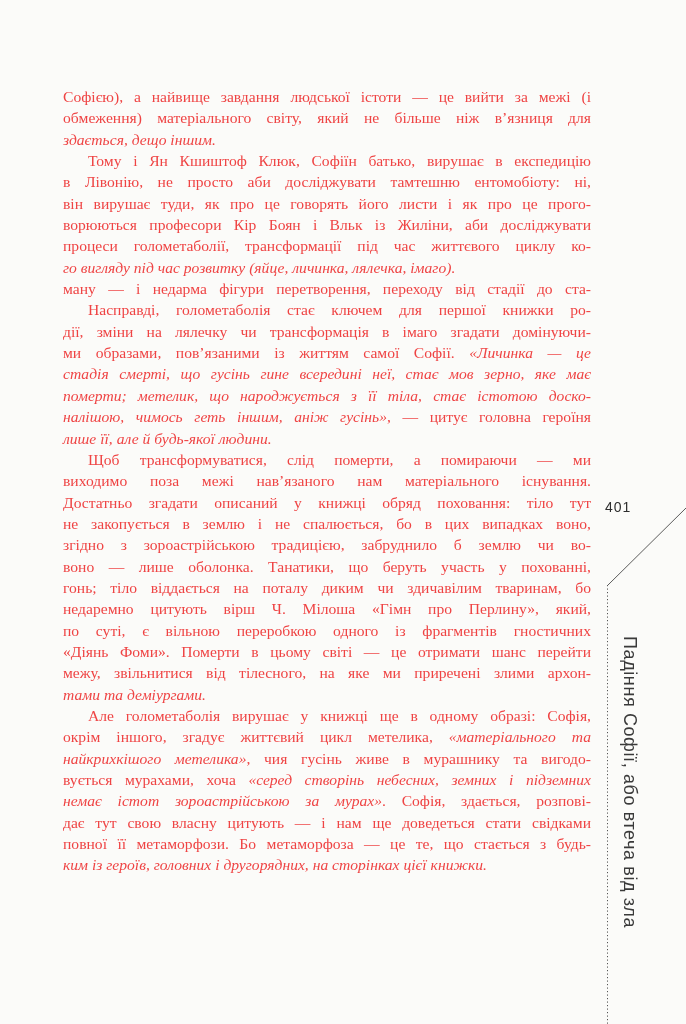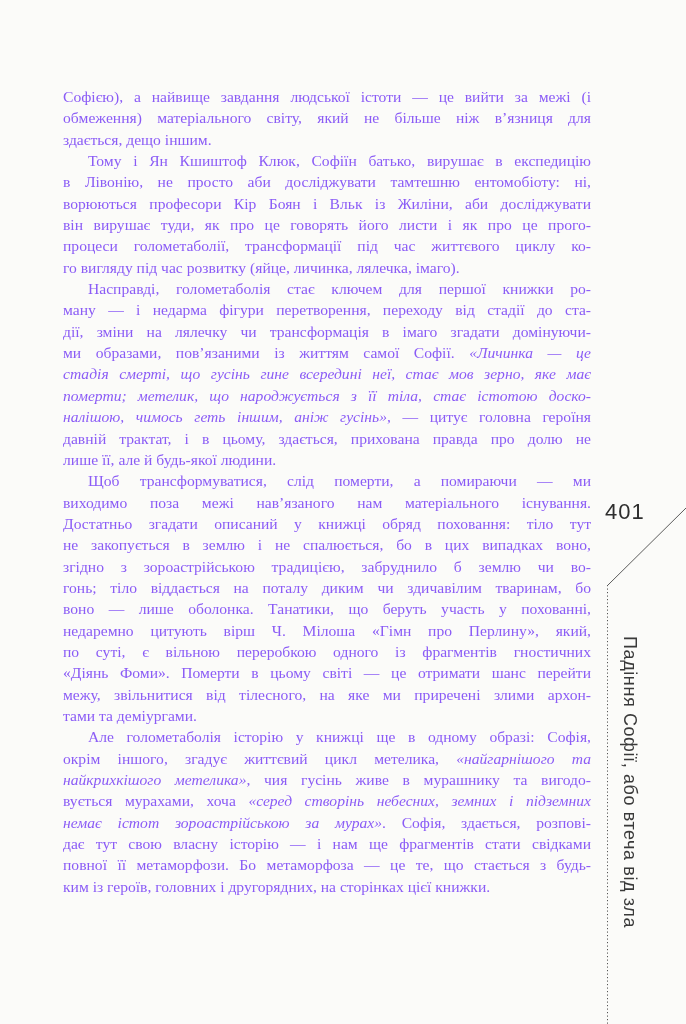--- a/index.html
+++ b/index.html
@@ -7,34 +7,34 @@
     position:relative;
     width:686px; height:1024px;
     margin:0 auto;
     background:#fbfbf9;
     font-family:"Liberation Serif", serif;
     overflow:hidden;
   }
   .text-block {
     position:absolute;
     left:63px; top:86px; width:528px;
-    color:#8b5cf6;
+    color:#ef4444;
     font-size:15.6px;
     line-height:21.35px;
   }
   .line { text-align:justify; text-align-last:justify; }
-  .line.last { text-align-last:auto; }
+  .line.last { text-align-last:auto;font-style:italic; }
   .line.indent { text-indent:25px; }
   .line i { }
   .page-num {
     position:absolute;
     left:605px; top:499px;
     font-family:"Liberation Sans", sans-serif;
     font-weight:300;
-    font-size:22px;
+    font-size:14px;
     letter-spacing:1px;
     color:#2e2e2e;
   }
   .margin-title {
     position:absolute;
     left:619px; top:636px;
     writing-mode:vertical-rl;
     font-family:"Liberation Sans", sans-serif;
     font-weight:300;
     font-size:18px;
@@ -51,57 +51,56 @@
 
   <div class="text-block">
       <div>
         <div class="line"><span>Софією), а найвище завдання людської істоти — це вийти за межі (і</span></div>
         <div class="line"><span>обмеження) матеріального світу, який не більше ніж в’язниця для</span></div>
         <div class="line last"><span>здається, дещо іншим.</span></div>
       </div>
       <div>
         <div class="line indent"><span>Тому і Ян Кшиштоф Клюк, Софіїн батько, вирушає в експедицію</span></div>
         <div class="line"><span>в Лівонію, не просто аби досліджувати тамтешню ентомобіоту: ні,</span></div>
+        <div class="line"><span>він вирушає туди, як про це говорять його листи і як про це прого-</span></div>
         <div class="line"><span>ворюються професори Кір Боян і Вльк із Жиліни, аби досліджувати</span></div>
-        <div class="line"><span>він вирушає туди, як про це говорять його листи і як про це прого-</span></div>
         <div class="line"><span>процеси голометаболії, трансформації під час життєвого циклу ко-</span></div>
         <div class="line last"><span>го вигляду під час розвитку (яйце, личинка, лялечка, імаго).</span></div>
       </div>
       <div>
+        <div class="line"><span>ману — і недарма фігури перетворення, переходу від стадії до ста-</span></div>
         <div class="line indent"><span>Насправді, голометаболія стає ключем для першої книжки ро-</span></div>
-        <div class="line"><span>ману — і недарма фігури перетворення, переходу від стадії до ста-</span></div>
         <div class="line"><span>дії, зміни на лялечку чи трансформація в імаго згадати домінуючи-</span></div>
         <div class="line"><span>ми образами, пов’язаними із життям самої Софії. </span><i>«Личинка — це</i></div>
         <div class="line"><i>стадія смерті, що гусінь гине всередині неї, стає мов зерно, яке має</i></div>
         <div class="line"><i>померти; метелик, що народжується з її тіла, стає істотою доско-</i></div>
         <div class="line"><i>налішою, чимось геть іншим, аніж гусінь»</i><span>, — цитує головна героїня</span></div>
-        <div class="line"><span>давній трактат, і в цьому, здається, прихована правда про долю не</span></div>
         <div class="line last"><span>лише її, але й будь-якої людини.</span></div>
       </div>
       <div>
         <div class="line indent"><span>Щоб трансформуватися, слід померти, а помираючи — ми</span></div>
         <div class="line"><span>виходимо поза межі нав’язаного нам матеріального існування.</span></div>
         <div class="line"><span>Достатньо згадати описаний у книжці обряд поховання: тіло тут</span></div>
         <div class="line"><span>не закопується в землю і не спалюється, бо в цих випадках воно,</span></div>
         <div class="line"><span>згідно з зороастрійською традицією, забруднило б землю чи во-</span></div>
+        <div class="line"><span>воно — лише оболонка. Танатики, що беруть участь у похованні,</span></div>
         <div class="line"><span>гонь; тіло віддається на поталу диким чи здичавілим тваринам, бо</span></div>
-        <div class="line"><span>воно — лише оболонка. Танатики, що беруть участь у похованні,</span></div>
         <div class="line"><span>недаремно цитують вірш Ч. Мілоша «Гімн про Перлину», який,</span></div>
         <div class="line"><span>по суті, є вільною переробкою одного із фрагментів гностичних</span></div>
         <div class="line"><span>«Діянь Фоми». Померти в цьому світі — це отримати шанс перейти</span></div>
         <div class="line"><span>межу, звільнитися від тілесного, на яке ми приречені злими архон-</span></div>
         <div class="line last"><span>тами та деміургами.</span></div>
       </div>
       <div>
-        <div class="line indent"><span>Але голометаболія історію у книжці ще в одному образі: Софія,</span></div>
-        <div class="line"><span>окрім іншого, згадує життєвий цикл метелика, </span><i>«найгарнішого та</i></div>
+        <div class="line indent"><span>Але голометаболія вирушає у книжці ще в одному образі: Софія,</span></div>
+        <div class="line"><span>окрім іншого, згадує життєвий цикл метелика, </span><i>«матеріального та</i></div>
         <div class="line"><i>найкрихкішого метелика»</i><span>, чия гусінь живе в мурашнику та вигодо-</span></div>
         <div class="line"><span>вується мурахами, хоча </span><i>«серед створінь небесних, земних і підземних</i></div>
         <div class="line"><i>немає істот зороастрійською за мурах»</i><span>. Софія, здається, розпові-</span></div>
-        <div class="line"><span>дає тут свою власну історію — і нам ще фрагментів стати свідками</span></div>
+        <div class="line"><span>дає тут свою власну цитують — і нам ще доведеться стати свідками</span></div>
         <div class="line"><span>повної її метаморфози. Бо метаморфоза — це те, що стається з будь-</span></div>
         <div class="line last"><span>ким із героїв, головних і другорядних, на сторінках цієї книжки.</span></div>
       </div>
     </div>
 
   <div class="page-num">401</div>
 
   <svg class="rules" width="686" height="1024" viewBox="0 0 686 1024">
     <line x1="686" y1="508" x2="608" y2="585" stroke="#4a4a4a" stroke-width="0.9"></line>
     <line x1="607.5" y1="585" x2="607.5" y2="1024" stroke="#555555" stroke-width="1" stroke-dasharray="1.2 2.3"></line>

